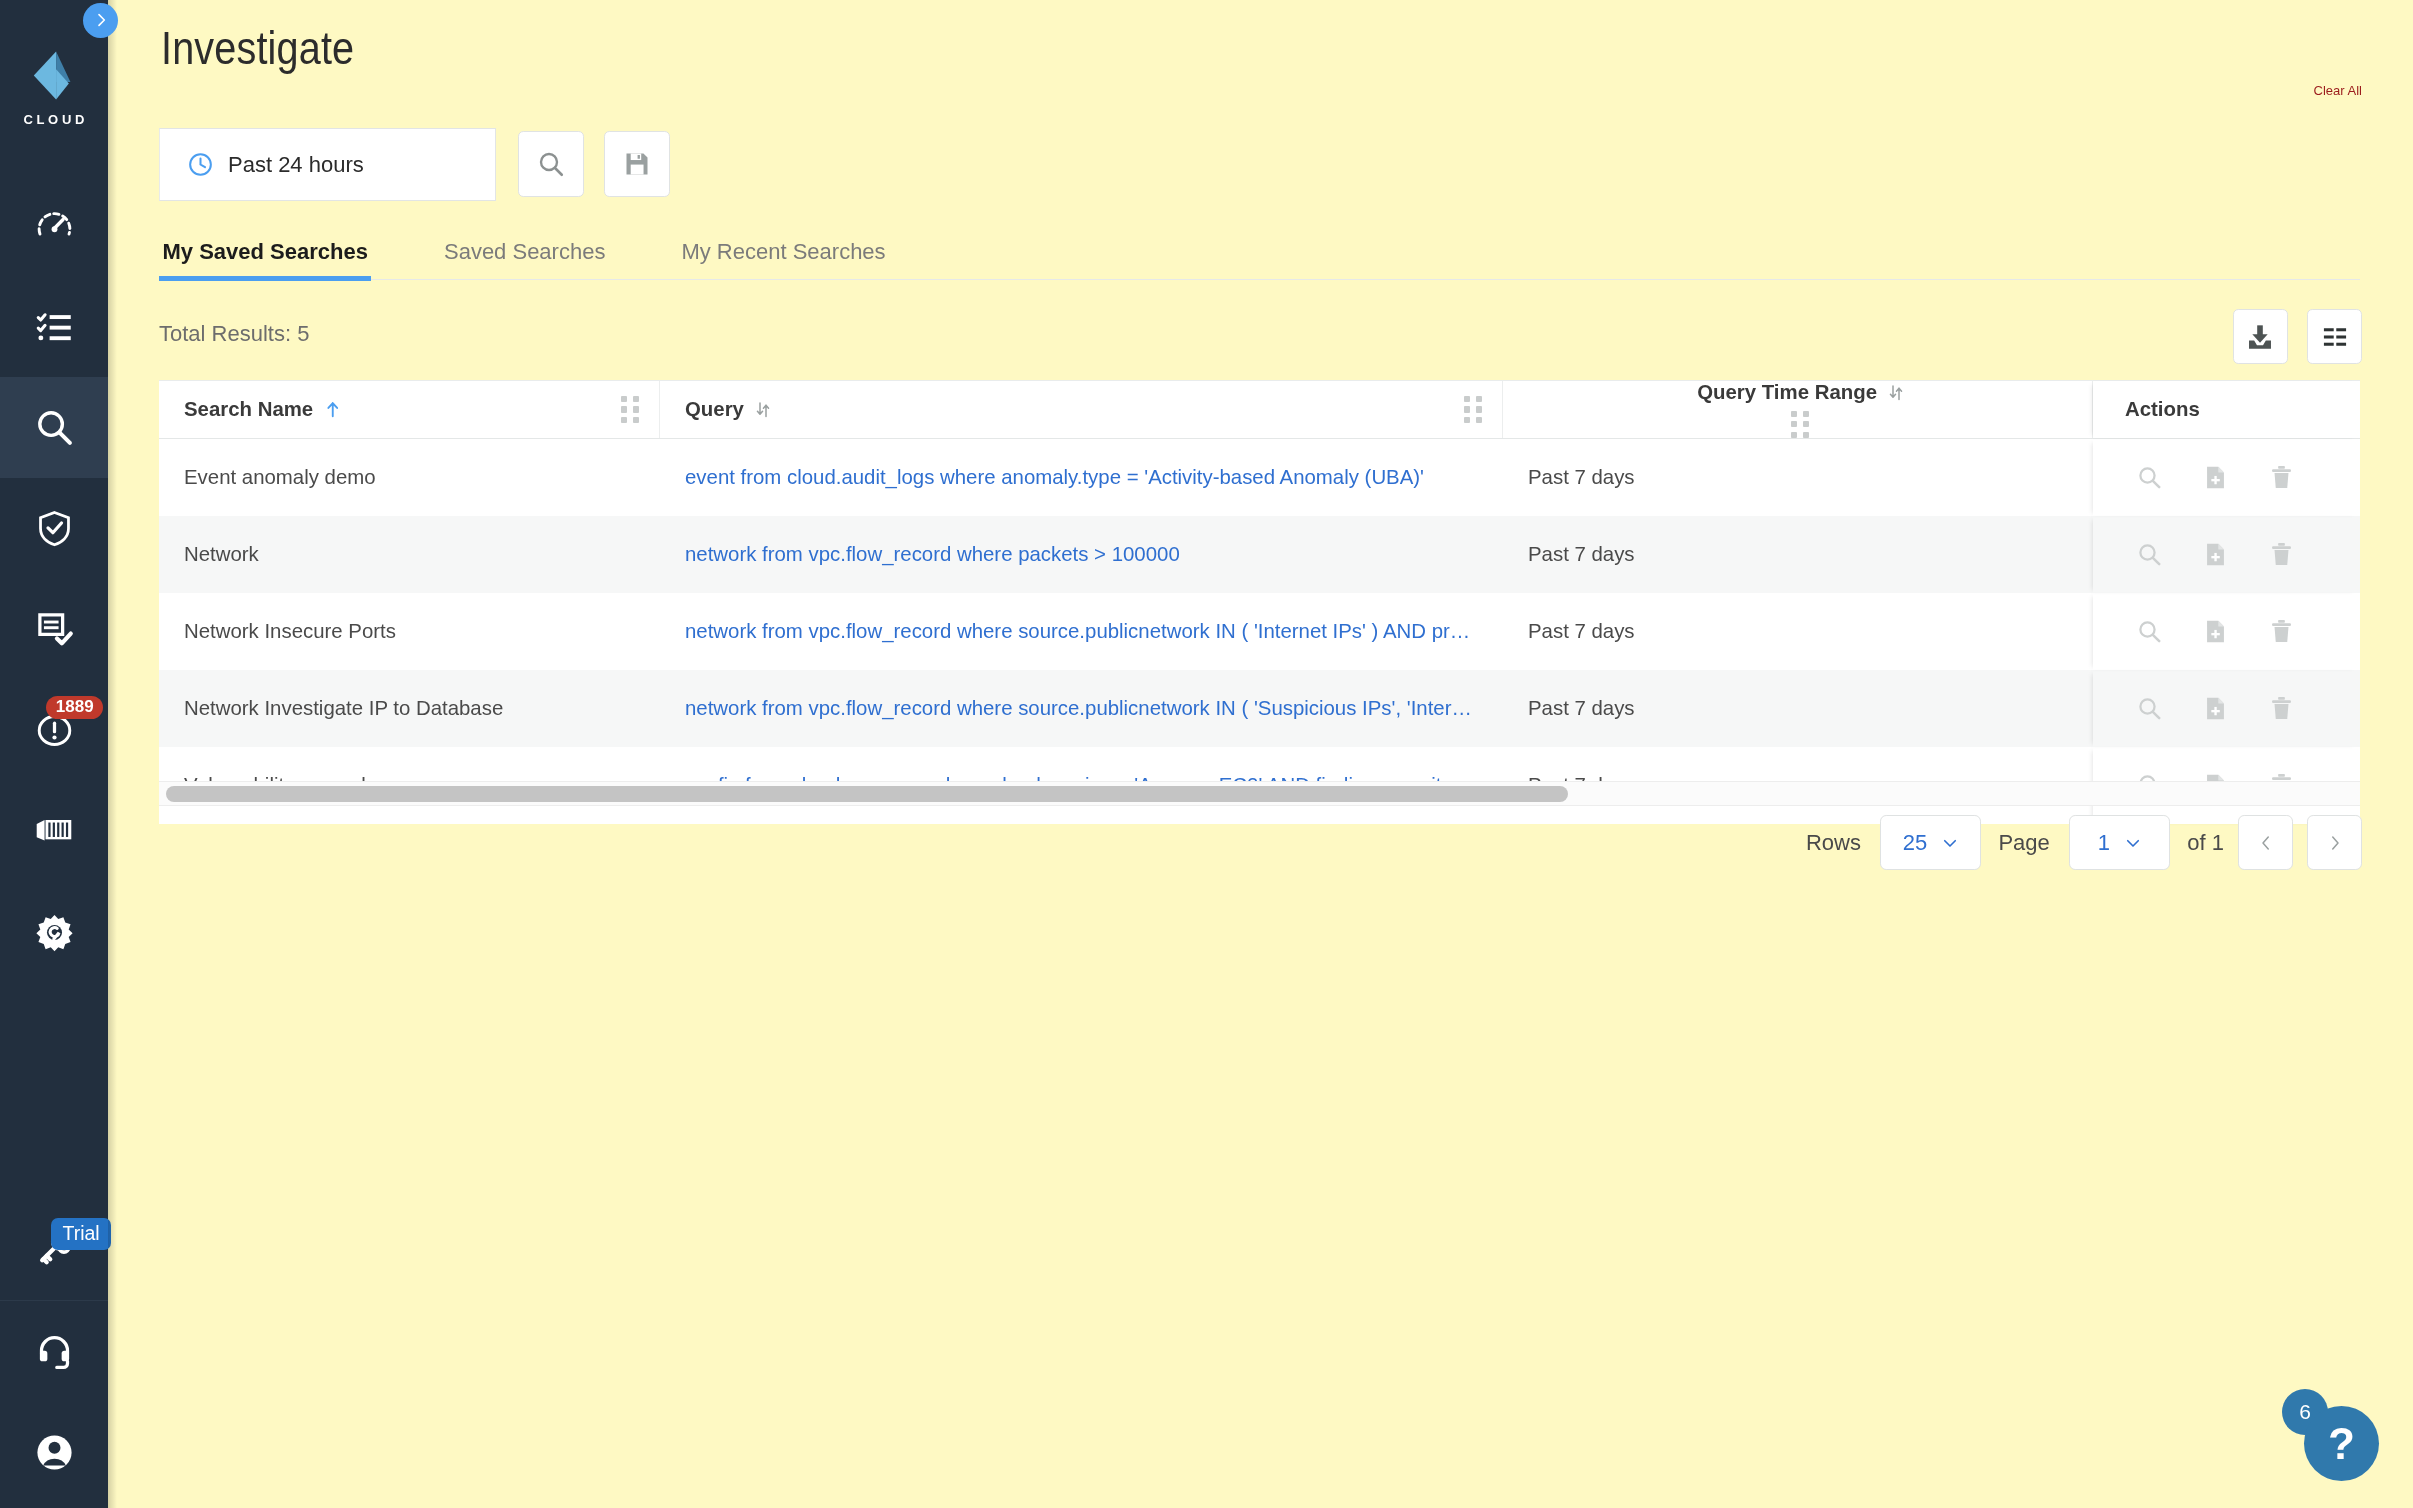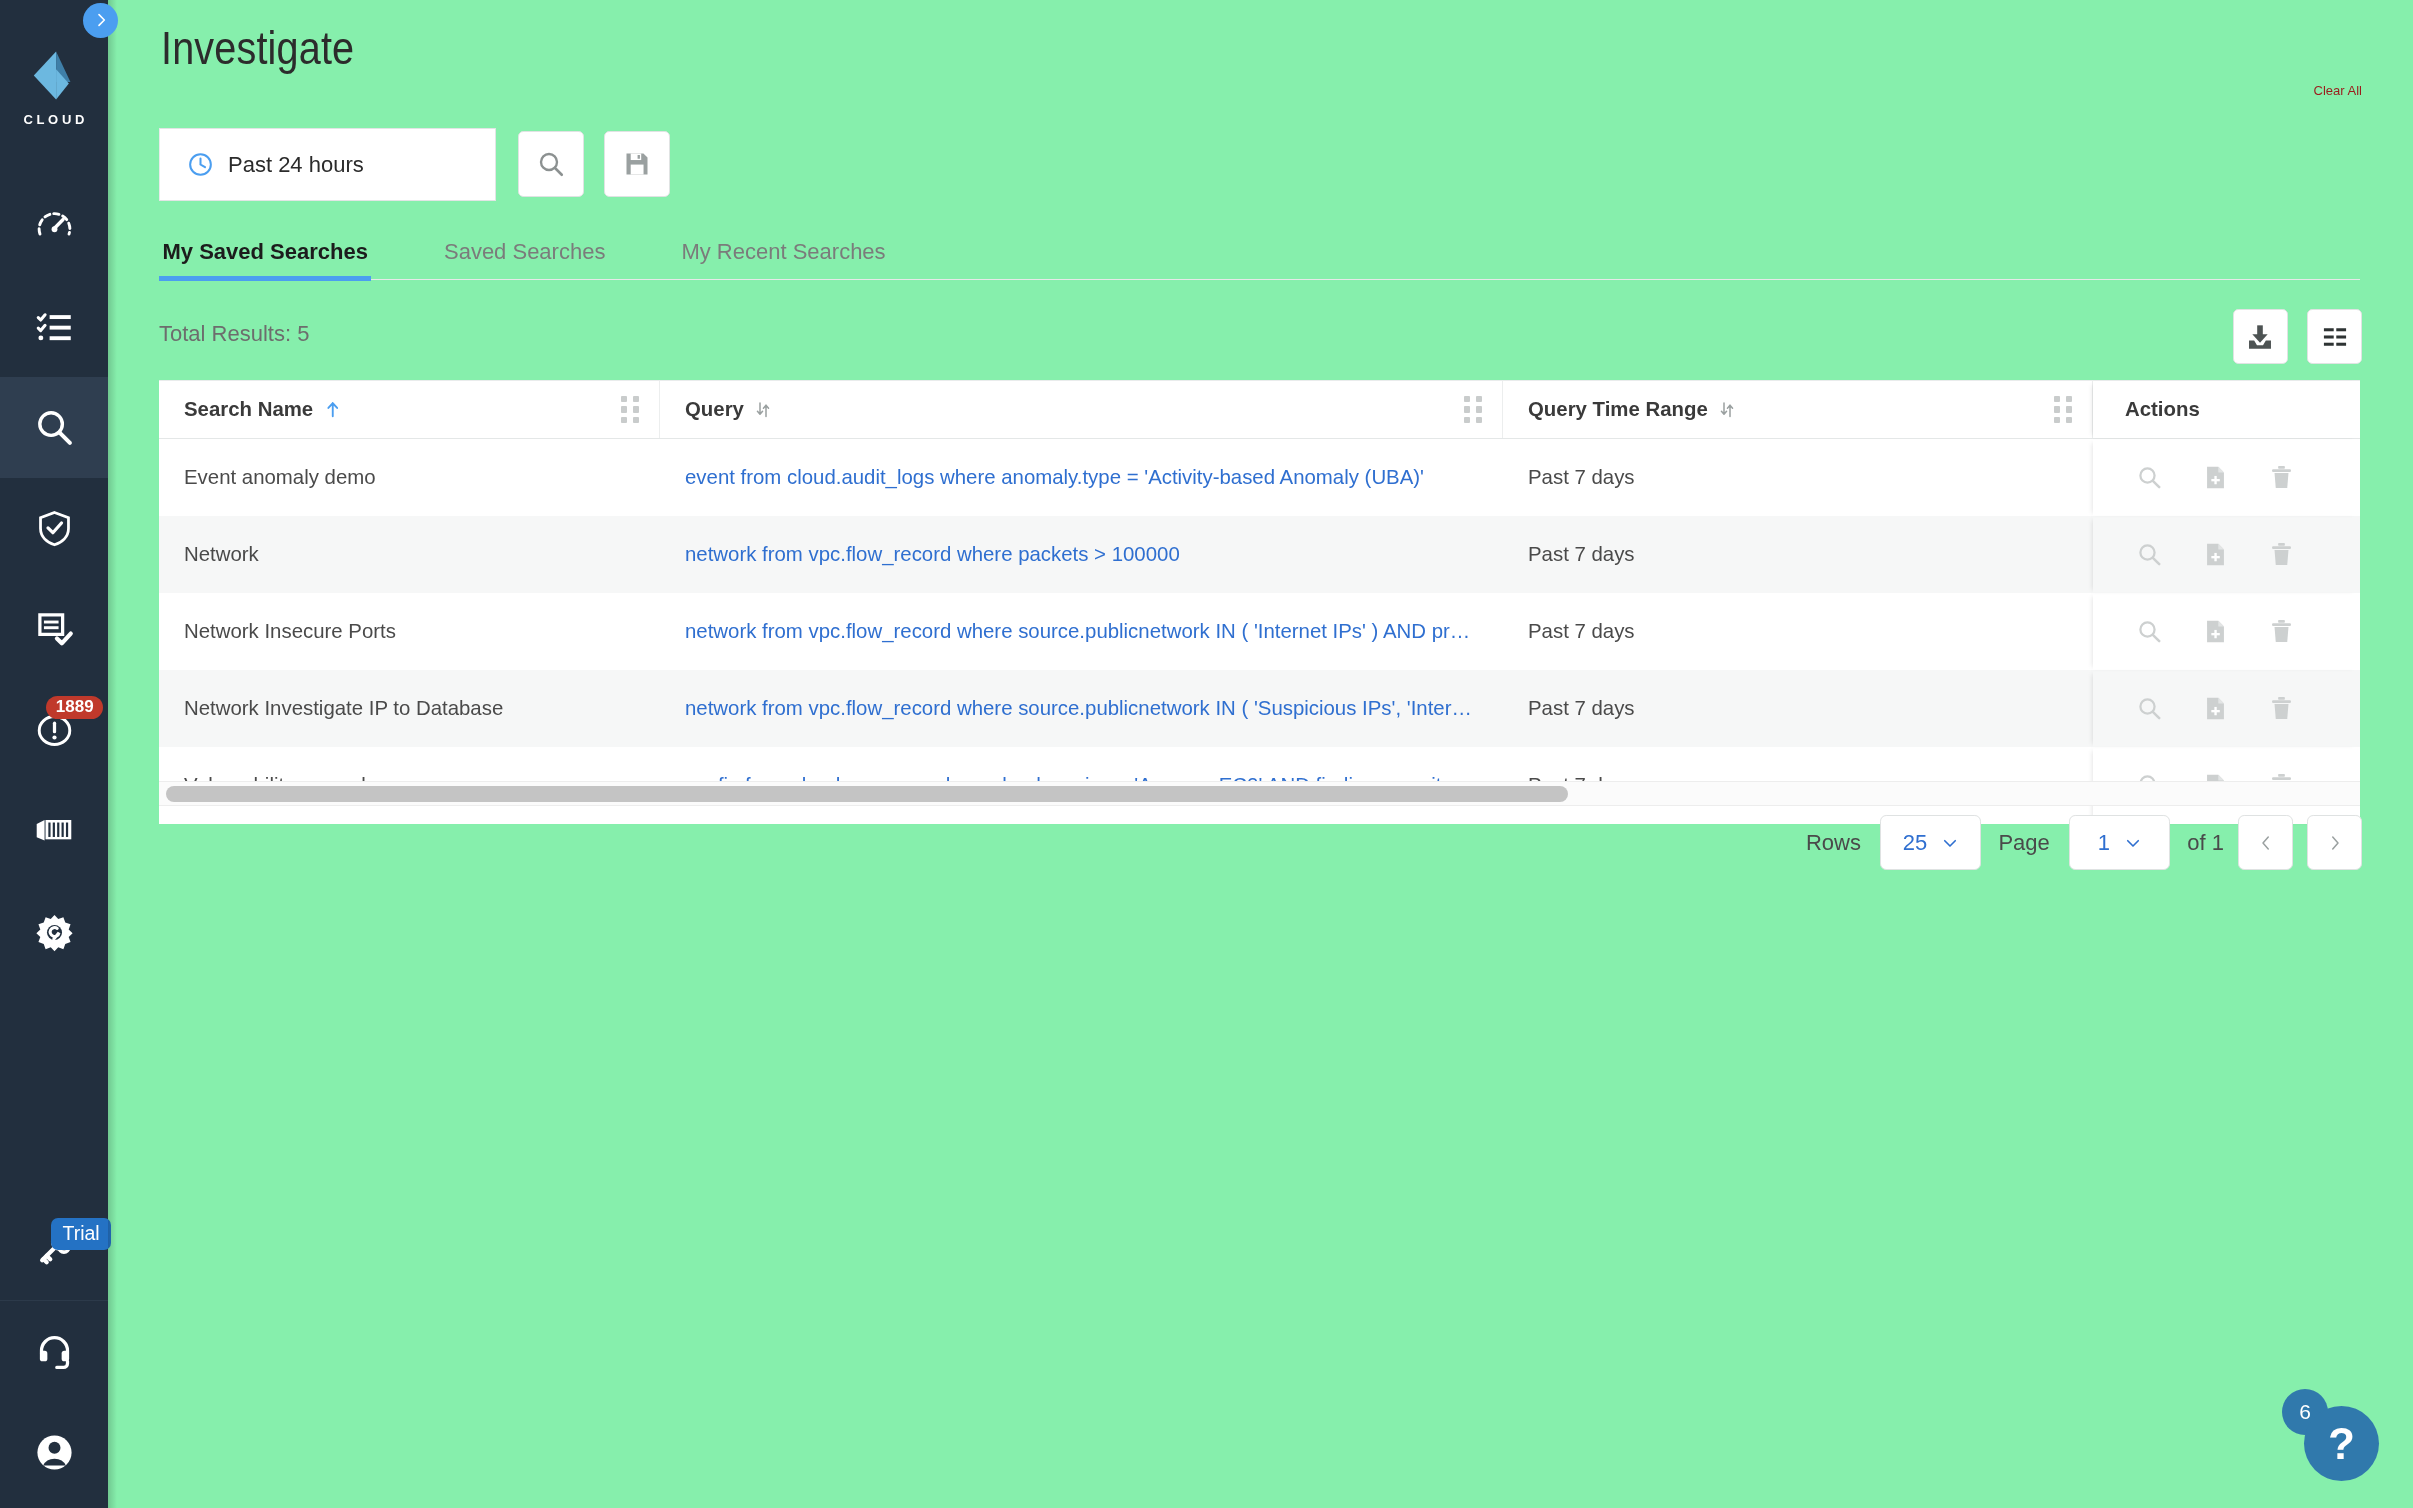--- a/index.html
+++ b/index.html
@@ -63,21 +63,21 @@
     top: 19.5px; left: 51px; font-weight: normal; font-size: 19.5px;
     padding: 5.3px 11.5px 7px;
   }
   .sb-bottom { margin-top: auto; width: 100%; padding-bottom: 5.3px; }
   .sb-sep { width: 100%; height: 0.9px; background: #2c3a4a; }
 
   
   #main {
     position: absolute; left: 108px; top: 0;
     width: 2305px; height: 1508px;
-    background: #86efac;
+    background: #fef9c3;
   }
   #page-title {
     position: absolute; left: 53px; top: 21px;
     font-size: 46px; color: #2c2c2c;
     font-family: "Liberation Sans Narrow", "Liberation Sans", sans-serif;
     font-weight: 300;
     transform: scaleX(0.86); transform-origin: left center;
     letter-spacing: 0.2px;
   }
   #clear-all {
@@ -177,21 +177,21 @@
   .th {
     display: flex; align-items: center; justify-content: space-between;
     padding: 0 18px 0 25px;
     border-right: 0.9px solid #eceeee;
     font-size: 20.4px; font-weight: bold; color: #3a3a3a;
     cursor: pointer;
   }
   .th .th-label { display: flex; align-items: center; gap: 9.8px; }
   .col-name { width: 501px; }
   .col-query { width: 843px; }
-  .col-time  { width: 590px; }
+  .col-time  { width: 590px; flex-direction: column; }
   .col-act   { width: 266px; border-right: none; font-weight: bold;
                justify-content: flex-start; padding-left: 32px;
                box-shadow: -3.5px 0 5.3px -3.5px rgba(0,0,0,0.14); }
   .grip { display: grid; grid-template-columns: 8px 8px; gap: 4.4px; }
   .grip i { width: 6.2px; height: 6.2px; background: #c9cccc; display: block; border-radius: 0.9px; }
 
   .trow { display: flex; height: 77px; align-items: center; }
   .trow.alt { background: #f6f7f7; }
   .td { padding: 0 25px; font-size: 20.4px; overflow: hidden;
         white-space: nowrap; text-overflow: ellipsis; }

